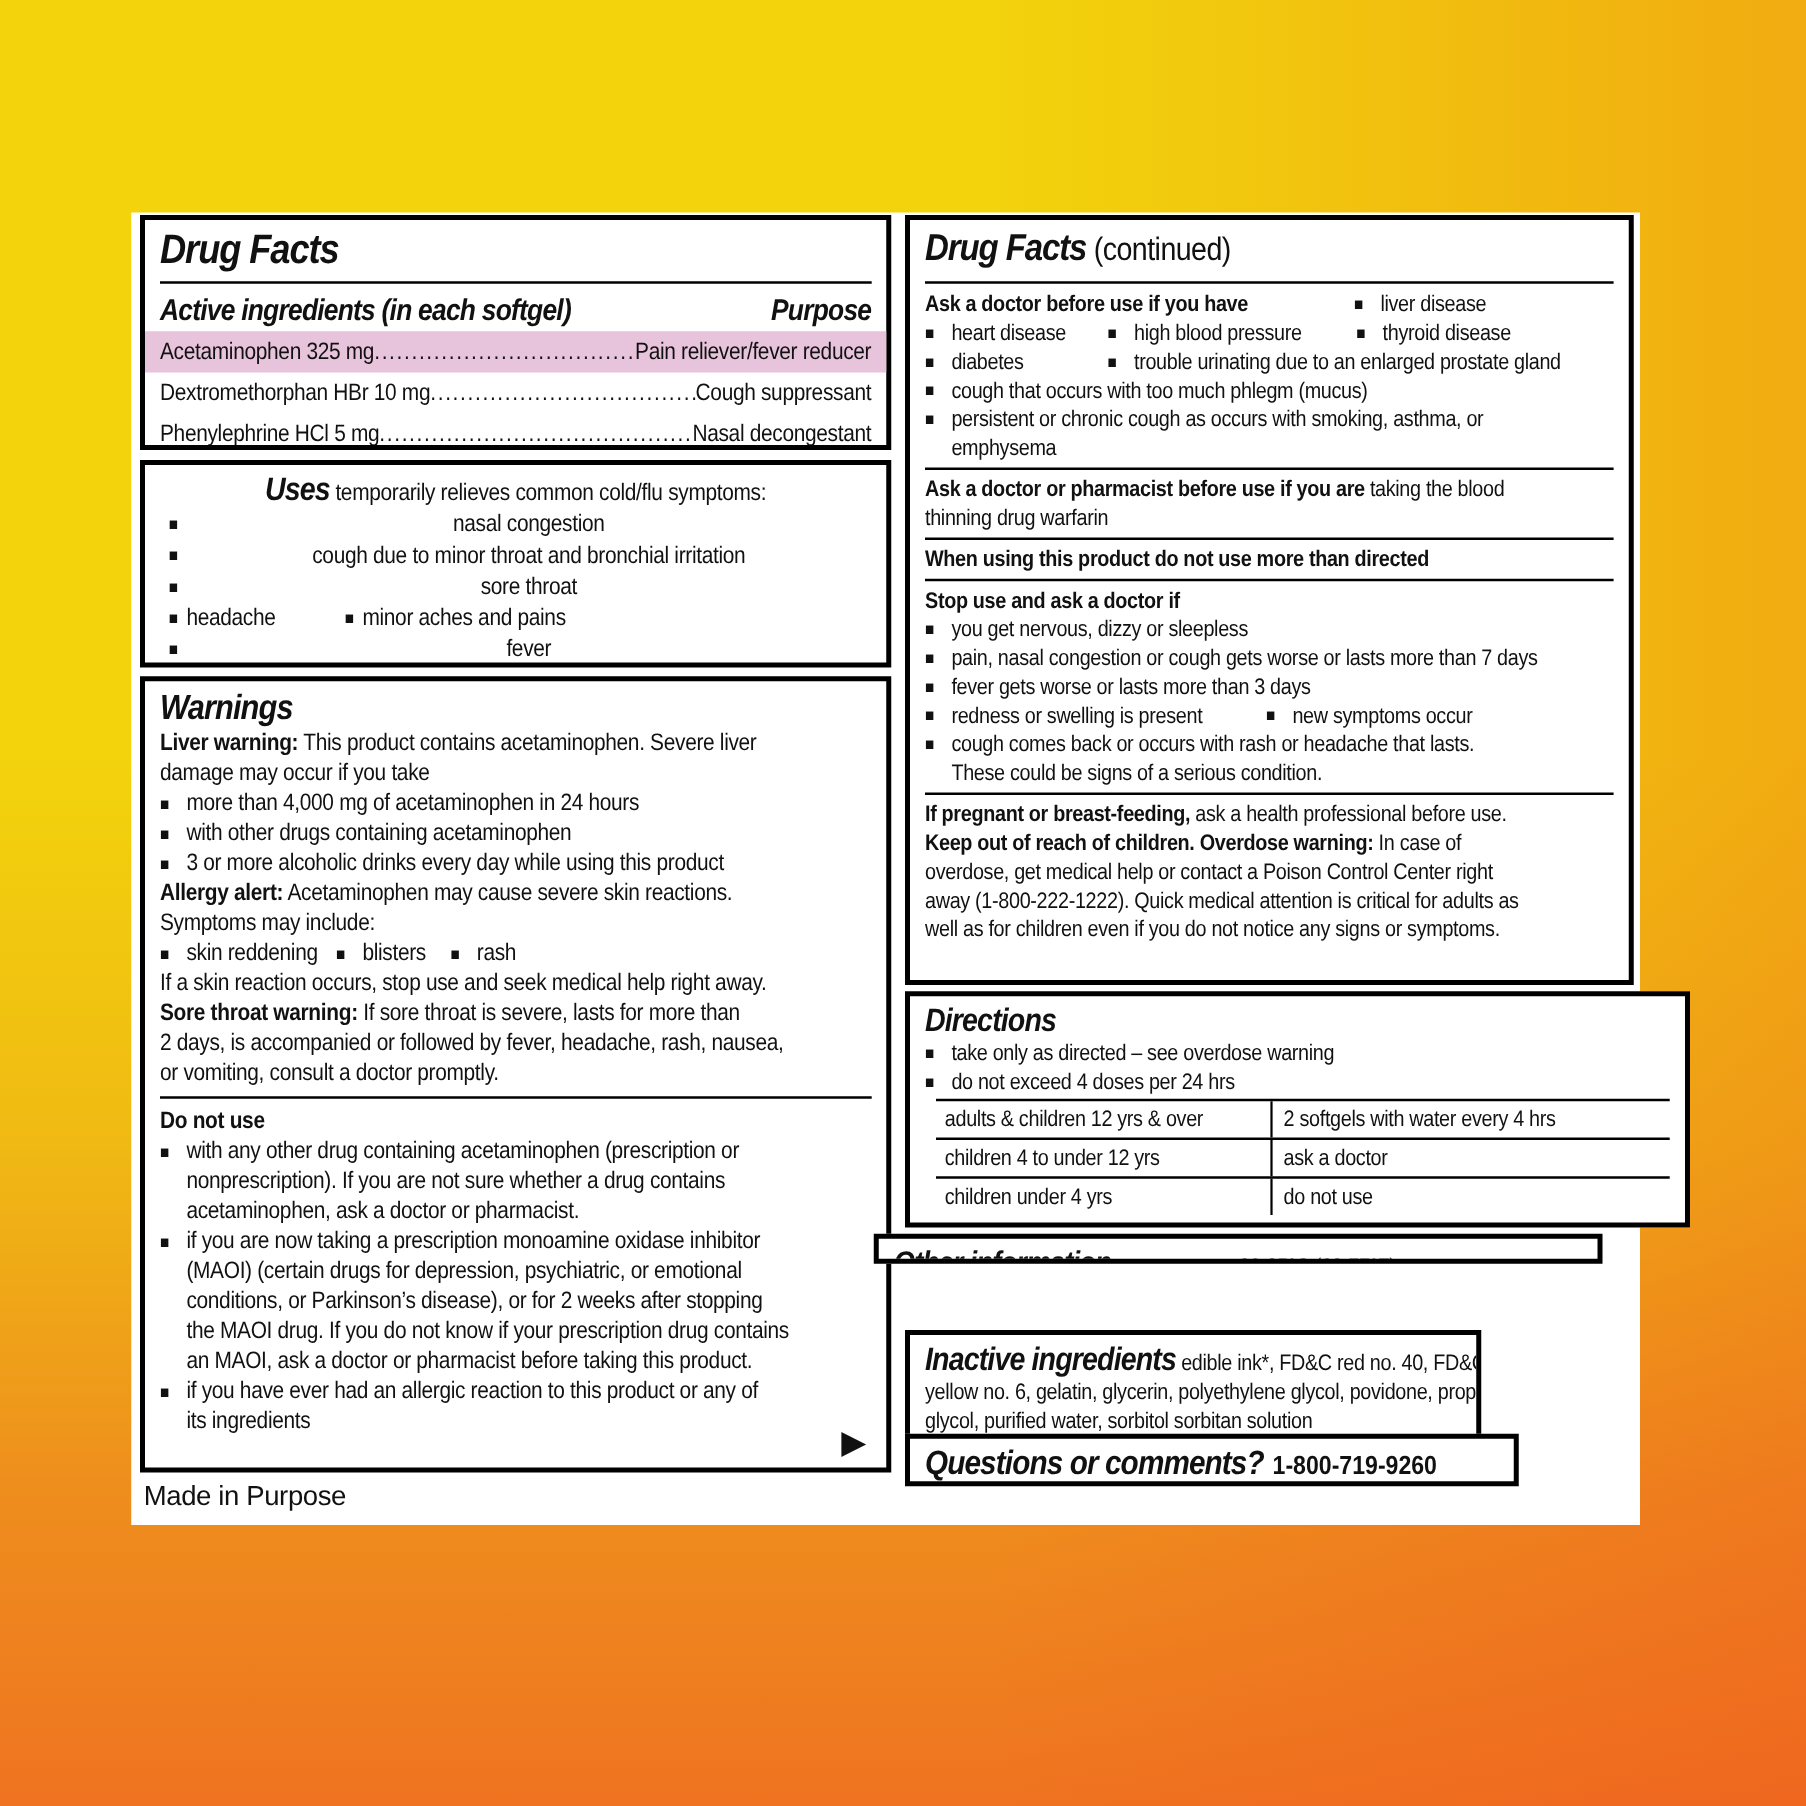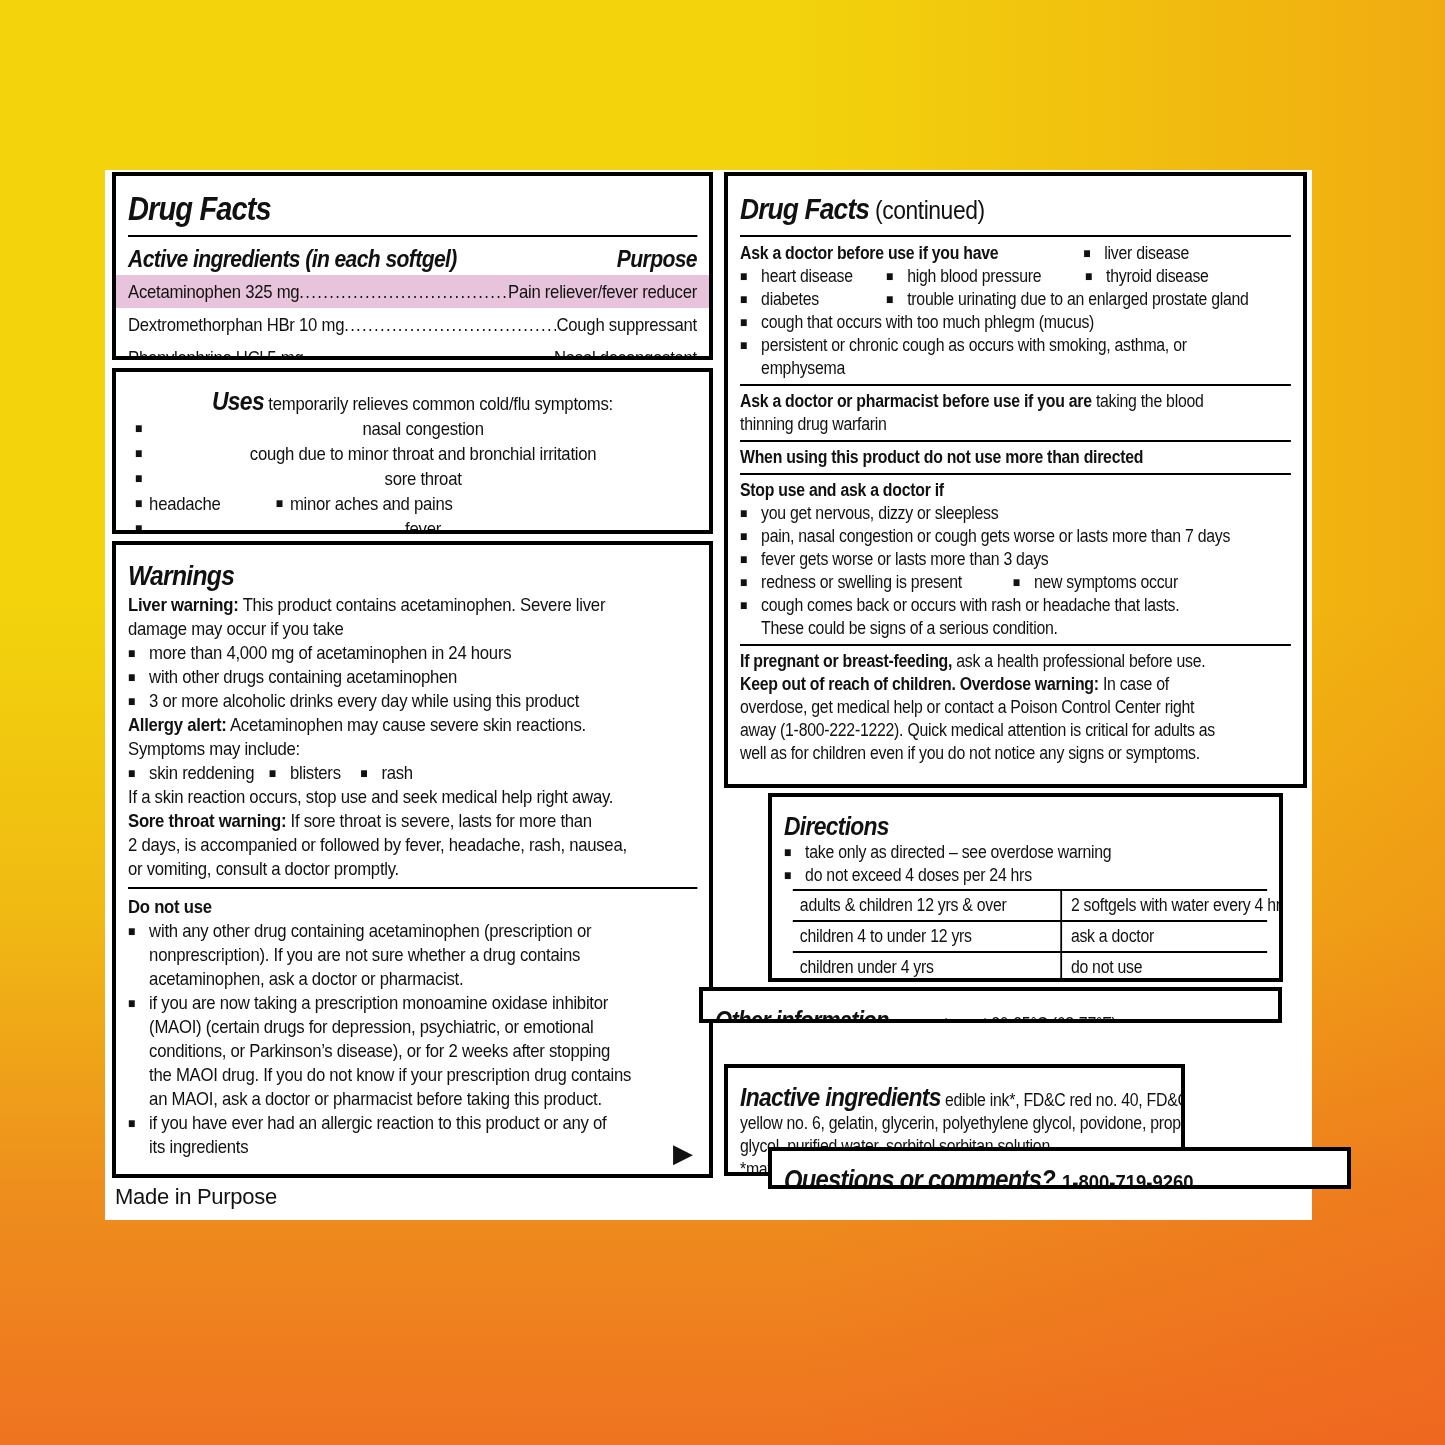--- a/index.html
+++ b/index.html
@@ -14,30 +14,30 @@
     background:
       linear-gradient(90deg, rgba(238,70,30,0) 55%, rgba(238,70,30,0.28) 100%),
       linear-gradient(180deg, #F2D30C 0%, #F2D30C 42%, #F0BA13 63%, #EE8F1D 82%, #EF7320 100%);
   }
   .sheet{
     position:absolute; left:105px; top:170px; width:1207px; height:1050px;
     background:#fff;
   }
   .box{
     position:absolute; background:#fff; border:4px solid #000;
-    padding:14px 12px; overflow:hidden;
+    padding:4px 12px; overflow:hidden;
   }
   #boxL1{ left:7px;   top:2px;   width:601px; height:188px; }
   #boxL2{ left:7px;   top:198px; width:601px; height:166px;text-align:center; }
   #boxL3{ left:7px;   top:371px; width:601px; height:637px; }
   #boxR1{ left:619px; top:2px;   width:583px; height:616px; }
-  #boxR2{ left:619px; top:623px; width:515px; height:189px;margin-left:44px; }
+  #boxR2{ left:619px; top:623px; width:628px; height:189px; }
   #boxR3{ left:594px; top:817px; width:583px; height:24px;  }
   #boxR4{ left:619px; top:894px; width:461px; height:112px; }
-  #boxR5{ left:619px; top:977px; width:583px; height:42px;margin-left:44px;  }
+  #boxR5{ left:619px; top:977px; width:491px; height:42px;  }
 
   
   .cond{ transform:scaleX(0.88); transform-origin:0 0; width:113.636%; letter-spacing:-0.3px; }
   #boxL1 .cond, #boxL2 .cond, #boxL3 .cond{ font-size:19px; }
   #boxL1 .cond{ line-height:33px; }
   #boxL2 .cond{ line-height:25px; }
   #boxL3 .cond{ line-height:24px; }
   #boxR1 .cond, #boxR2 .cond, #boxR3 .cond, #boxR4 .cond, #boxR5 .cond{ font-size:18px; line-height:23px; }
 
   .h1{ font-size:33px; font-weight:bold; font-style:italic; letter-spacing:-1px; line-height:38px; }

